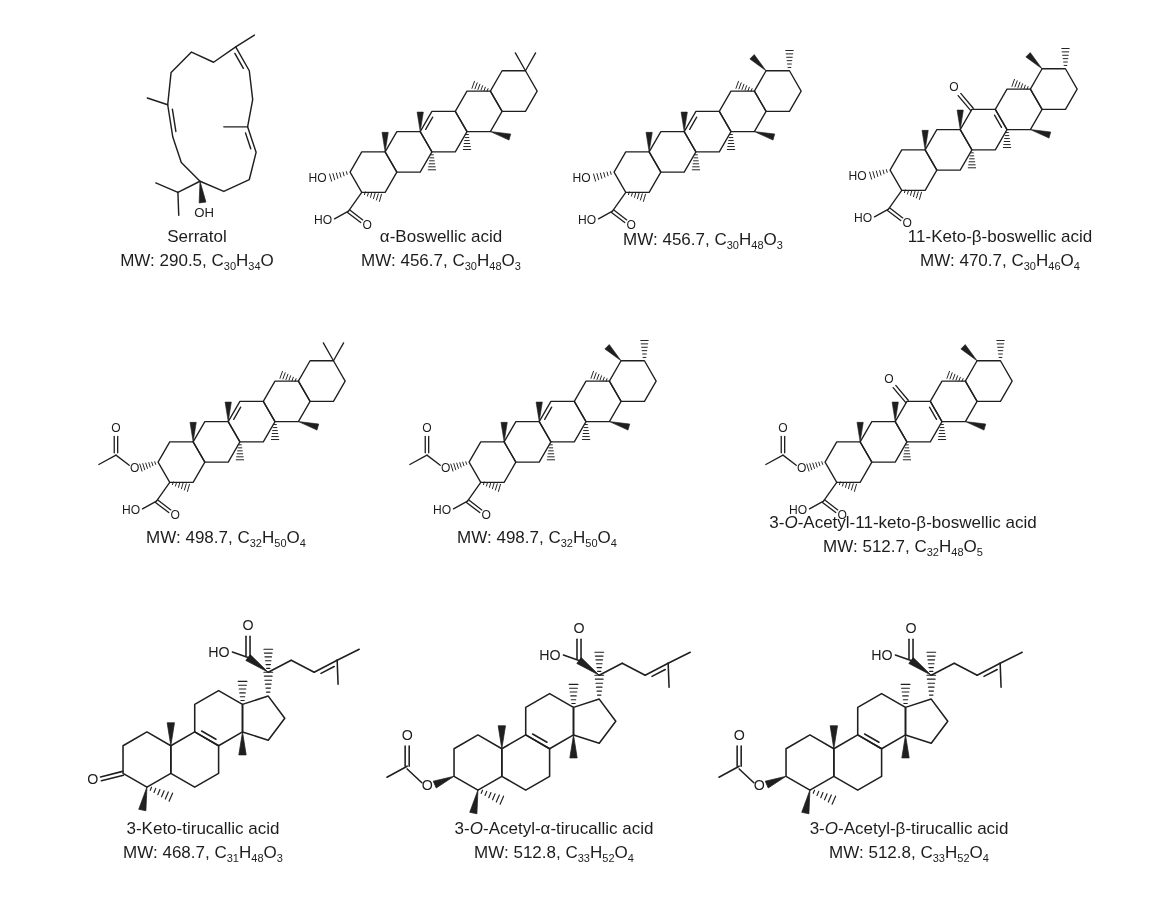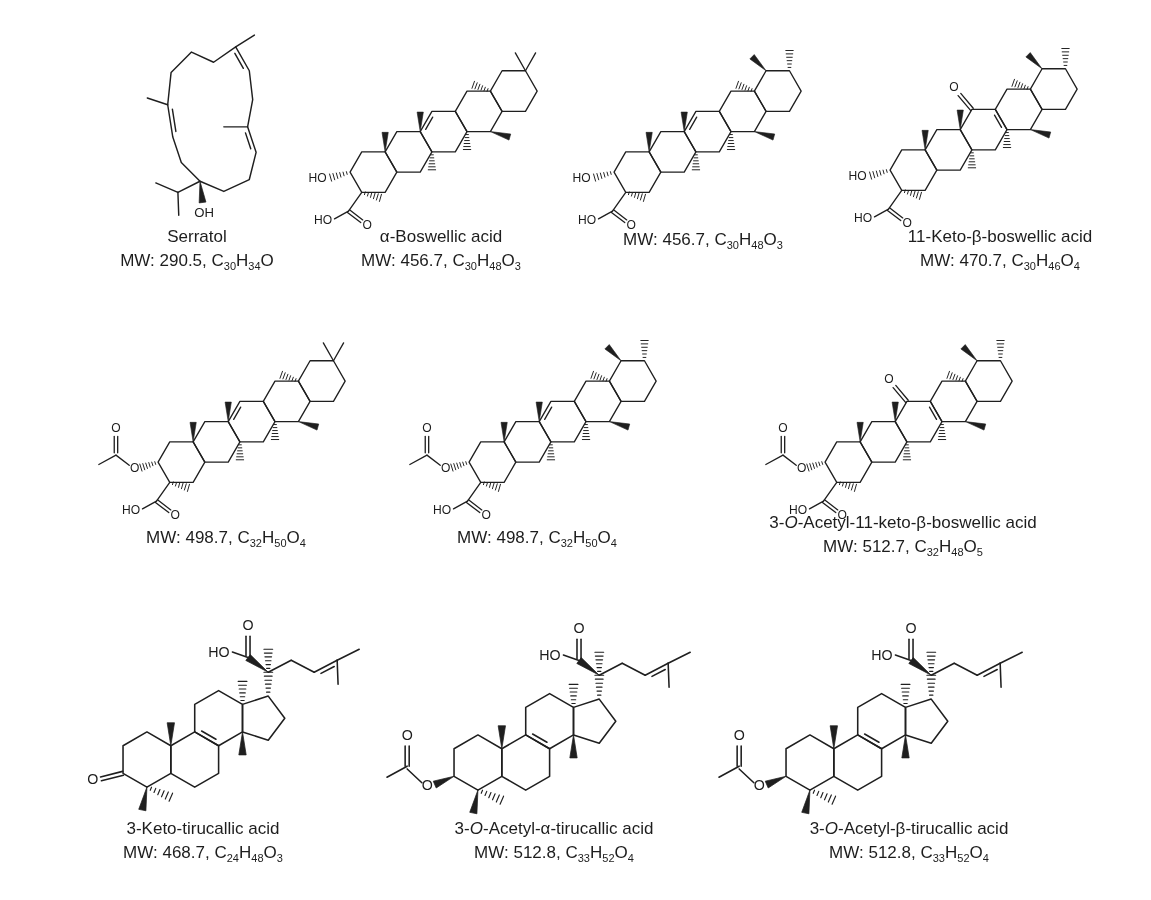--- a/index.html
+++ b/index.html
@@ -484,21 +484,21 @@
           <line class="thin" x1="18.7" y1="34.0" x2="15.9" y2="40.6"></line>
           <line class="thin" x1="23.3" y1="35.3" x2="20.0" y2="43.0"></line>
           <line class="thin" x1="27.9" y1="36.6" x2="24.1" y2="45.4"></line>
           <line x1="-26.5" y1="12.9" x2="-50.5" y2="18.9"></line>
           <line x1="-25.5" y1="17.1" x2="-49.5" y2="23.1"></line>
           <text x="-59" y="27" text-anchor="middle">O</text>
         </svg>
       </div>
     <div class="caption" style="left: -17px; top: 818px;">
       <div class="cname">3-Keto-tirucallic acid</div>
-      <div class="cmw">MW: 468.7, C<sub>24</sub>H<sub>48</sub>O<sub>3</sub></div>
+      <div class="cmw">MW: 468.7, C<sub>31</sub>H<sub>48</sub>O<sub>3</sub></div>
     </div>
   </div>
 
   <div class="compound">
     <div class="structure" style="left: 375px; top: 619px;">
         <svg width="329" height="208" viewBox="-112 -156 358 226" xmlns="http://www.w3.org/2000/svg">
           <path d="M 0 -30 L 26 -15 L 26 15 L 0 30 L -26 15 L -26 -15 Z"></path>
           <path d="M 52 -30 L 78 -15 L 78 15 L 52 30 L 26 15 L 26 -15 Z"></path>
           <path d="M 78 -75 L 104 -60 L 104 -30 L 78 -15 L 52 -30 L 52 -60 Z"></path>
           <path d="M 104 -60 L 132 -69 L 150 -45 L 132 -21 L 104 -30 Z"></path>

